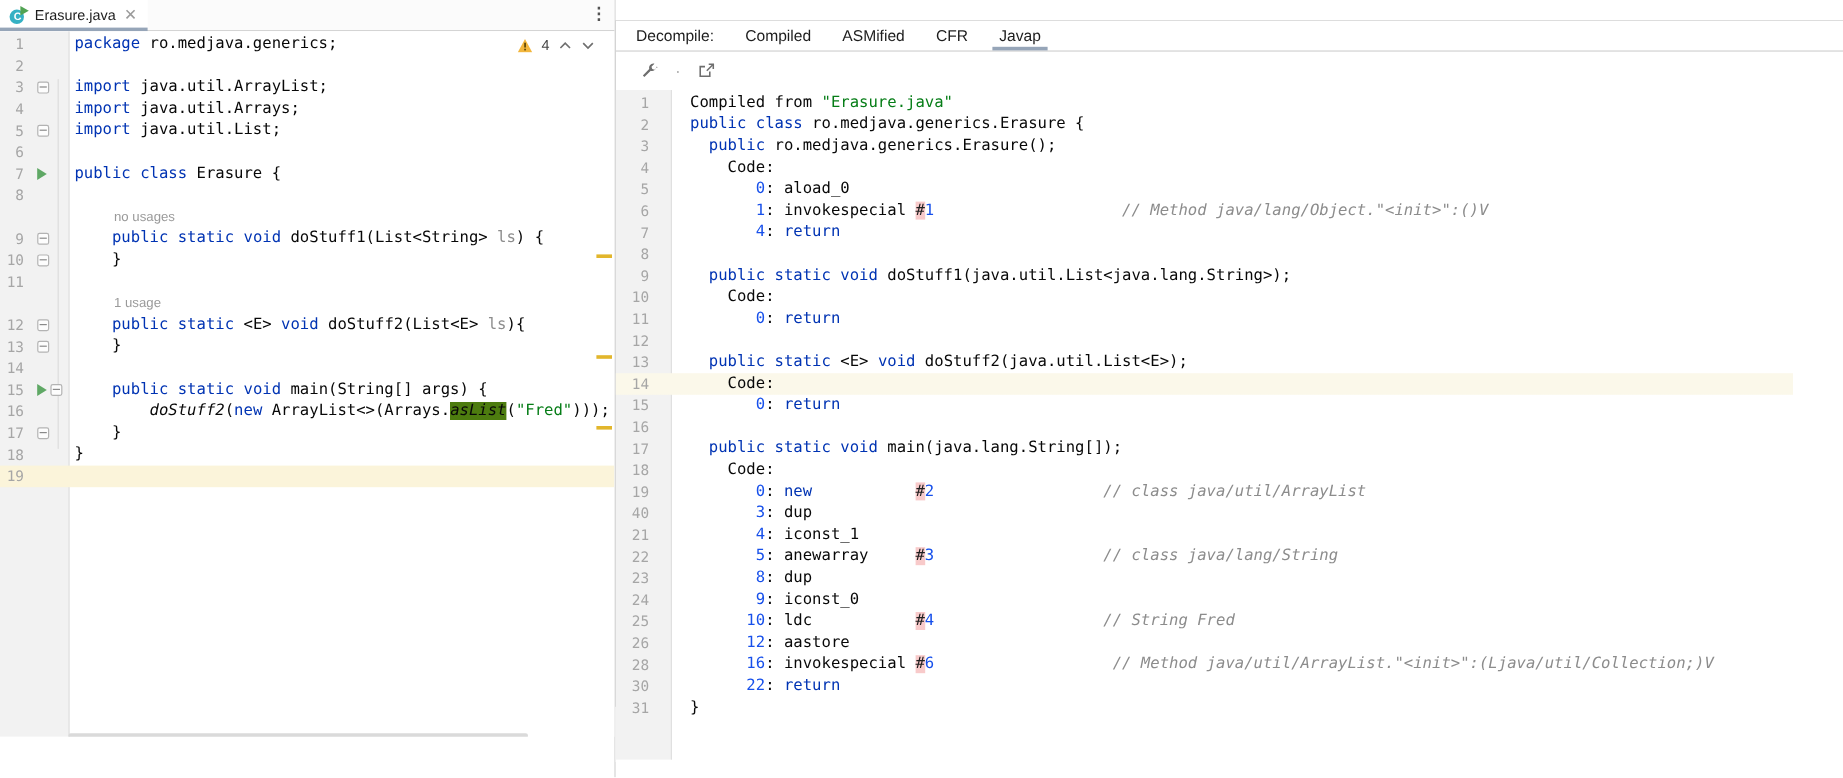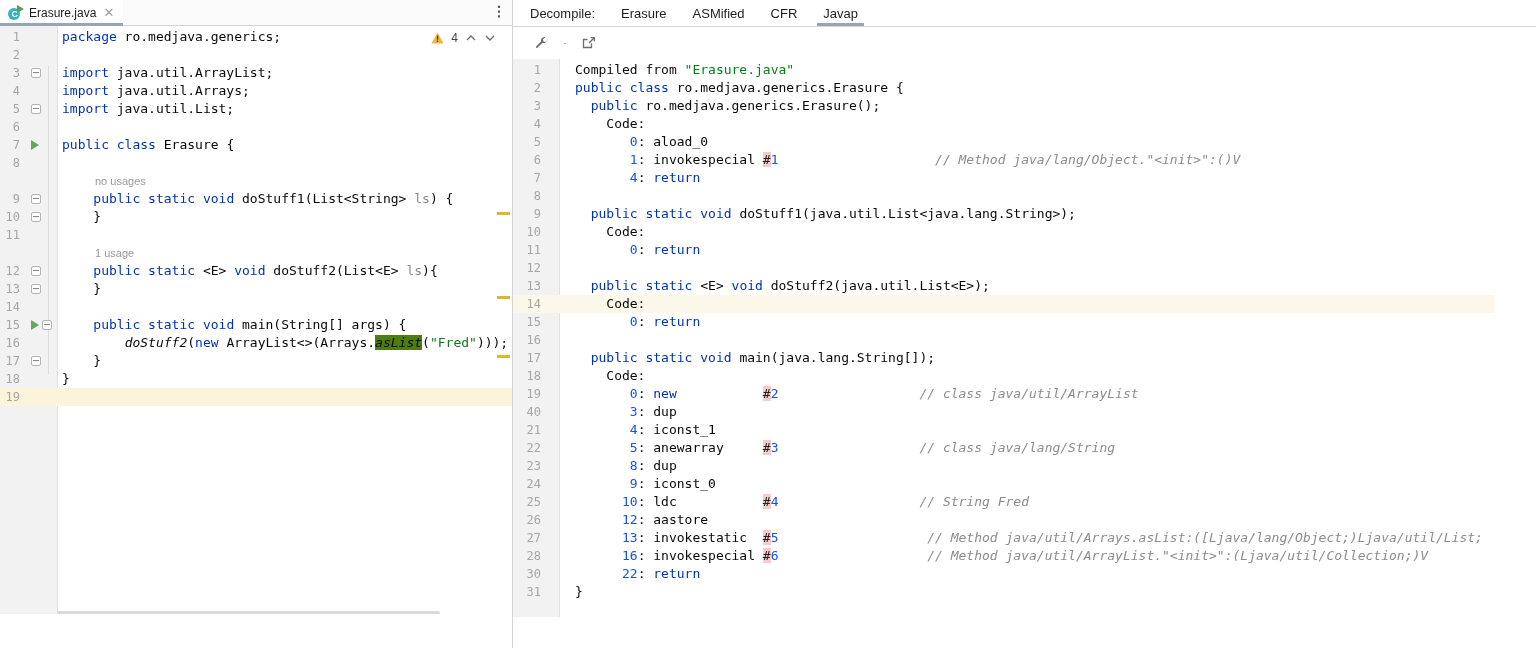--- a/index.html
+++ b/index.html
@@ -40,21 +40,21 @@
   .sg-hi{color:#080808;font-style:italic;background:#4d7c0f;}
   .sg-hash{color:#202020;background:#f8caca;}
   
   .inspections{position:absolute;top:4px;right:16px;display:flex;align-items:center;gap:7px;height:16px;}
   .inspections .cnt{font-size:12px;color:#454545;}
   .chev{display:inline-block;}
   
   .stripe{position:absolute;left:497px;width:13px;height:3px;background:#e2b62c;}
   #hscroll{position:absolute;left:57px;top:585px;width:383px;height:4px;background:#dadada;border-radius:2px;}
   
-  #right-pane{position:absolute;left:513px;top:1px;width:1023px;height:572px;background:#737373;}
+  #right-pane{position:absolute;left:513px;top:17px;width:1023px;height:572px;background:#737373;}
   .rheader{position:relative;height:25px;border-bottom:1px solid #d4d4d4;background:#fff;display:flex;align-items:center;padding-left:17px;gap:26px;font-size:13px;color:#1d1d1d;}
   .dlabel{color:#1d1d1d;}
   #rtabs{display:flex;gap:26px;height:100%;align-items:center;}
   .rtab{position:relative;height:100%;display:flex;align-items:center;color:#1d1d1d;cursor:default;}
   .rtab.active::after{content:"";position:absolute;left:-6px;right:-6px;bottom:0;height:3px;background:#96a5b8;}
   .rtoolbar{position:absolute;left:0;top:26px;width:100%;height:32px;background:#fff;display:flex;align-items:center;gap:12px;padding-left:18px;box-sizing:border-box;}
   .tbtn{display:inline-flex;align-items:center;justify-content:center;width:20px;height:20px;}
   .tdot{color:#8a8a8a;font-size:12px;}
   #right-editor{top:58px;height:560px;}
   #right-editor .gutter-bg{width:46px;height:558px;}
@@ -127,21 +127,21 @@
     <span class="stripe" style="top: 186px;"></span>
         <span class="stripe" style="top: 270px;"></span>
         <span class="stripe" style="top: 329px;"></span>
       </div>
   </div>
 
   <div id="right-pane">
     <div class="rheader">
       <span class="dlabel">Decompile:</span>
       <div id="rtabs">
-          <span class="rtab">Erasure</span>
+          <span class="rtab">Compiled</span>
           <span class="rtab">ASMified</span>
           <span class="rtab">CFR</span>
           <span class="rtab active">Javap</span>
         </div>
     </div>
 
     <div class="rtoolbar">
       <span class="tbtn">
         <svg width="16" height="16" viewBox="0 0 16 16">
           <path fill="#6e6e6e" d="M14 4.5a3.6 3.6 0 0 1-4.7 3.4L4 13.2 2.7 11.9l5.3-5.3A3.6 3.6 0 0 1 11.4 2c.33 0 .65.04.96.12L9.9 4.55l.66 1.86 1.86.66 2.45-2.45c.08.3.13.6.13.88z"></path>
@@ -181,21 +181,20 @@
           <div class="row"><span class="ln">17</span><span class="code"><span class="sg-p">  </span><span class="sg-k">public</span><span class="sg-p"> </span><span class="sg-k">static</span><span class="sg-p"> </span><span class="sg-k">void</span><span class="sg-p"> main(java.lang.String[]);</span></span></div>
           <div class="row"><span class="ln">18</span><span class="code"><span class="sg-p">    Code:</span></span></div>
           <div class="row"><span class="ln">19</span><span class="code"><span class="sg-p">       </span><span class="sg-n">0</span><span class="sg-p">: </span><span class="sg-k">new</span><span class="sg-p">           </span><span class="sg-hash">#</span><span class="sg-n">2</span><span class="sg-p">                  </span><span class="sg-c">// class java/util/ArrayList</span></span></div>
           <div class="row"><span class="ln">40</span><span class="code"><span class="sg-p">       </span><span class="sg-n">3</span><span class="sg-p">: dup</span></span></div>
           <div class="row"><span class="ln">21</span><span class="code"><span class="sg-p">       </span><span class="sg-n">4</span><span class="sg-p">: iconst_1</span></span></div>
           <div class="row"><span class="ln">22</span><span class="code"><span class="sg-p">       </span><span class="sg-n">5</span><span class="sg-p">: anewarray     </span><span class="sg-hash">#</span><span class="sg-n">3</span><span class="sg-p">                  </span><span class="sg-c">// class java/lang/String</span></span></div>
           <div class="row"><span class="ln">23</span><span class="code"><span class="sg-p">       </span><span class="sg-n">8</span><span class="sg-p">: dup</span></span></div>
           <div class="row"><span class="ln">24</span><span class="code"><span class="sg-p">       </span><span class="sg-n">9</span><span class="sg-p">: iconst_0</span></span></div>
           <div class="row"><span class="ln">25</span><span class="code"><span class="sg-p">      </span><span class="sg-n">10</span><span class="sg-p">: ldc           </span><span class="sg-hash">#</span><span class="sg-n">4</span><span class="sg-p">                  </span><span class="sg-c">// String Fred</span></span></div>
           <div class="row"><span class="ln">26</span><span class="code"><span class="sg-p">      </span><span class="sg-n">12</span><span class="sg-p">: aastore</span></span></div>
-          <div class="row"><span class="ln">27</span><span class="code"><span class="sg-p">      </span><span class="sg-n">13</span><span class="sg-p">: invokestatic  </span><span class="sg-hash">#</span><span class="sg-n">5</span><span class="sg-p">                   </span><span class="sg-c">// Method java/util/Arrays.asList:([Ljava/lang/Object;)Ljava/util/List;</span></span></div>
           <div class="row"><span class="ln">28</span><span class="code"><span class="sg-p">      </span><span class="sg-n">16</span><span class="sg-p">: invokespecial </span><span class="sg-hash">#</span><span class="sg-n">6</span><span class="sg-p">                   </span><span class="sg-c">// Method java/util/ArrayList."&lt;init&gt;":(Ljava/util/Collection;)V</span></span></div>
           <div class="row"><span class="ln">30</span><span class="code"><span class="sg-p">      </span><span class="sg-n">22</span><span class="sg-p">: </span><span class="sg-k">return</span></span></div>
           <div class="row"><span class="ln">31</span><span class="code"><span class="sg-p">}</span></span></div>
         </div>
     </div>
   </div>
 
 </div>
 
 </body></html>

